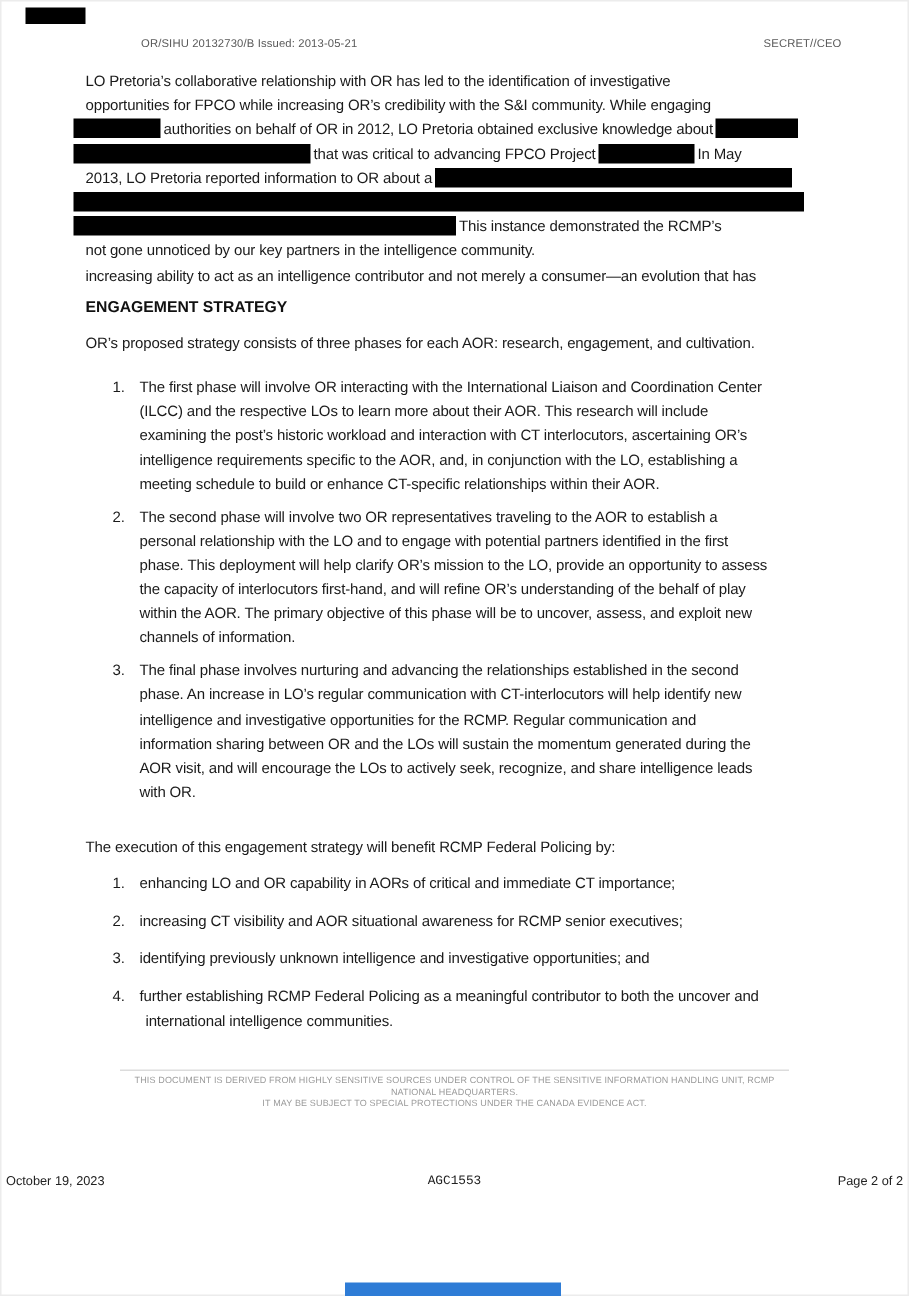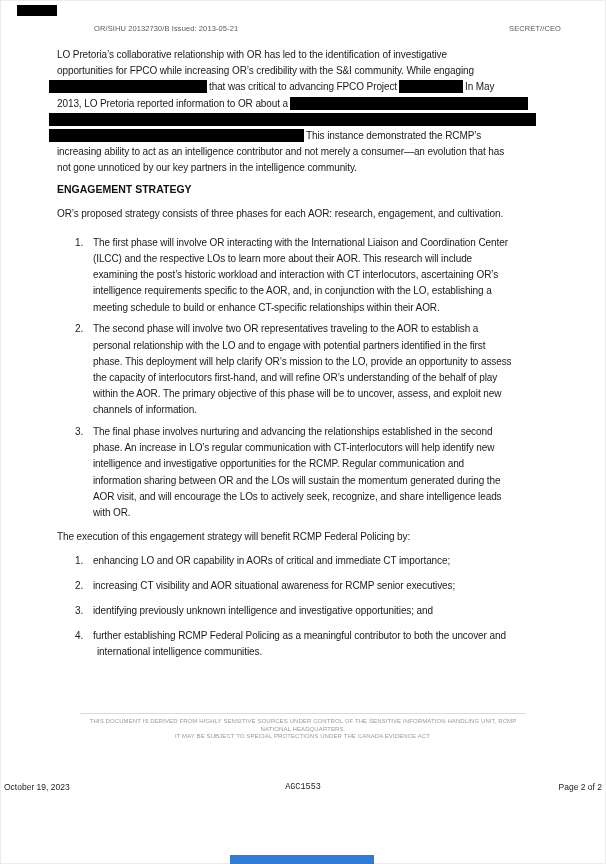--- a/index.html
+++ b/index.html
@@ -77,26 +77,27 @@
 
   <div class="doc-header">
     <span>OR/SIHU 20132730/B Issued: 2013-05-21</span>
     <span>SECRET//CEO</span>
   </div>
 
   <div class="content">
 
     <div class="tline"><span>LO Pretoria’s collaborative relationship with OR has led to the identification of investigative</span></div>
     <div class="tline"><span>opportunities for FPCO while increasing OR’s credibility with the S&amp;I community. While engaging</span></div>
+    <div class="tline"><span class="redact bleed-left" style="width:58px"></span><span>authorities on behalf of OR in 2012, LO Pretoria obtained exclusive knowledge about</span><span class="redact" style="width:55px"></span></div>
     <div class="tline"><span class="redact bleed-left" style="width:158px"></span><span>that was critical to advancing FPCO Project</span><span class="redact" style="width:64px"></span><span>In May</span></div>
     <div class="tline"><span>2013, LO Pretoria reported information to OR about a</span><span class="redact" style="width:238px"></span></div>
     <div class="tline"><span class="redact bleed-left" style="width:487px"></span></div>
     <div class="tline"><span class="redact bleed-left" style="width:255px"></span><span>This instance demonstrated the RCMP’s</span></div>
+    <div class="tline"><span>not gone unnoticed by our key partners in the intelligence community.</span></div>
     <div class="tline"><span>increasing ability to act as an intelligence contributor and not merely a consumer—an evolution that has</span></div>
-    <div class="tline"><span>not gone unnoticed by our key partners in the intelligence community.</span></div>
 
     <h2 class="sec">ENGAGEMENT STRATEGY</h2>
 
     <p class="lead">OR’s proposed strategy consists of three phases for each AOR: research, engagement, and cultivation.</p>
 
     <ol class="numlist">
       <li>
         <span class="num">1.</span>
         <div class="tline">The first phase will involve OR interacting with the International Liaison and Coordination Center</div>
         <div class="tline">(ILCC) and the respective LOs to learn more about their AOR. This research will include</div>
@@ -118,21 +119,21 @@
         <div class="tline">The final phase involves nurturing and advancing the relationships established in the second</div>
         <div class="tline">phase. An increase in LO’s regular communication with CT-interlocutors will help identify new</div>
         <div class="tline">intelligence and investigative opportunities for the RCMP. Regular communication and</div>
         <div class="tline">information sharing between OR and the LOs will sustain the momentum generated during the</div>
         <div class="tline">AOR visit, and will encourage the LOs to actively seek, recognize, and share intelligence leads</div>
         <div class="tline">with OR.</div>
       </li>
     </ol>
 
 
-    <p class="lead" style="margin-top:8px">The execution of this engagement strategy will benefit RCMP Federal Policing by:</p>
+    <p class="lead" style="margin-top:21px">The execution of this engagement strategy will benefit RCMP Federal Policing by:</p>
 
     <ol class="numlist spread">
       <li>
         <span class="num">1.</span>
         <div class="tline">enhancing LO and OR capability in AORs of critical and immediate CT importance;</div>
       </li>
       <li>
         <span class="num">2.</span>
         <div class="tline">increasing CT visibility and AOR situational awareness for RCMP senior executives;</div>
       </li>

